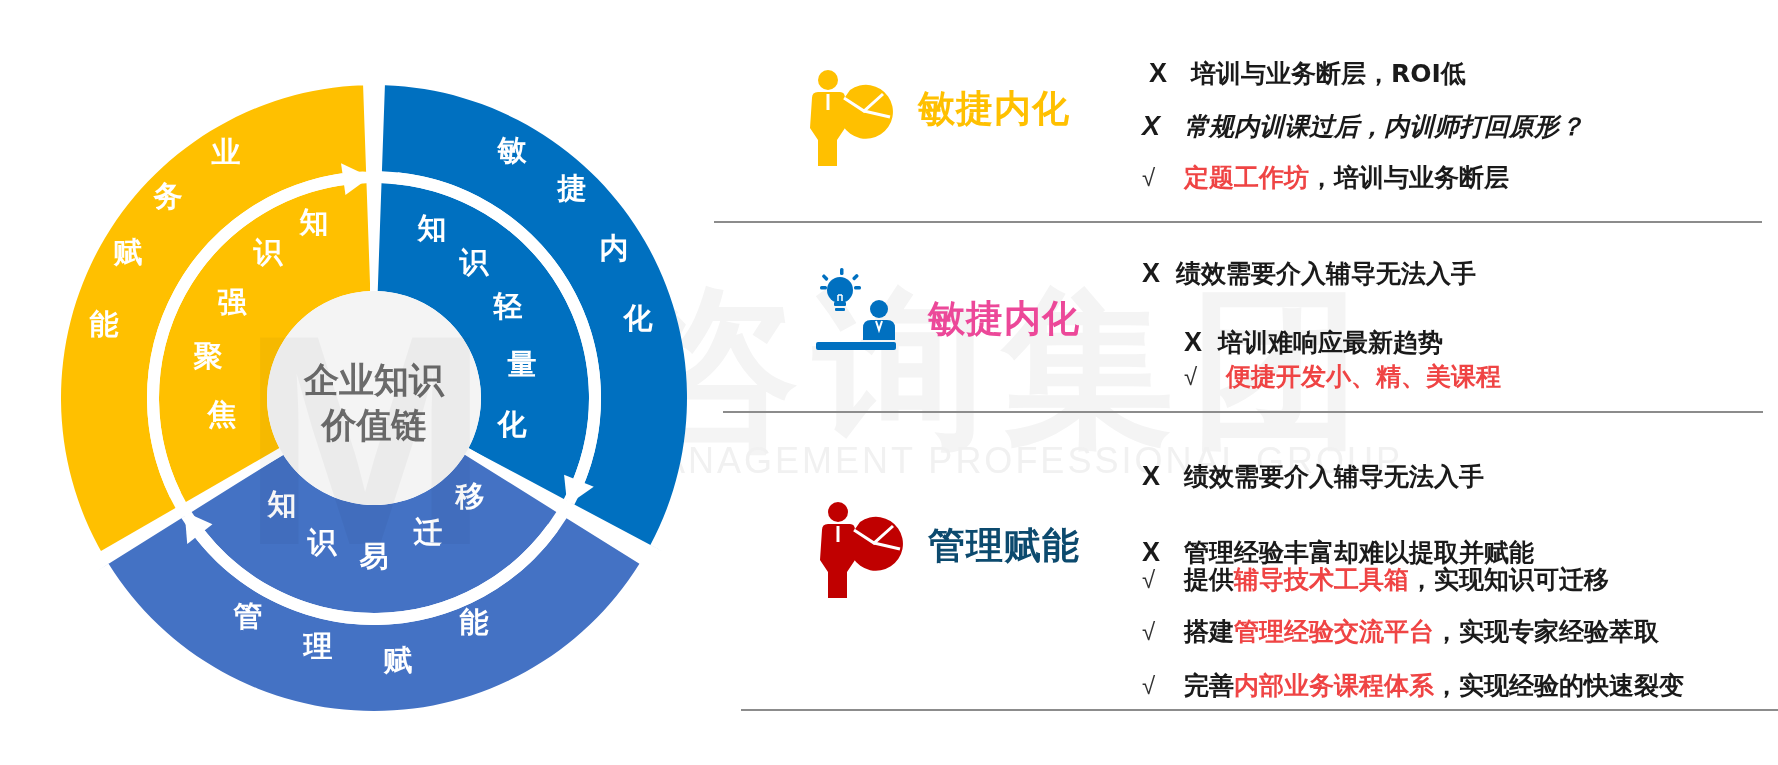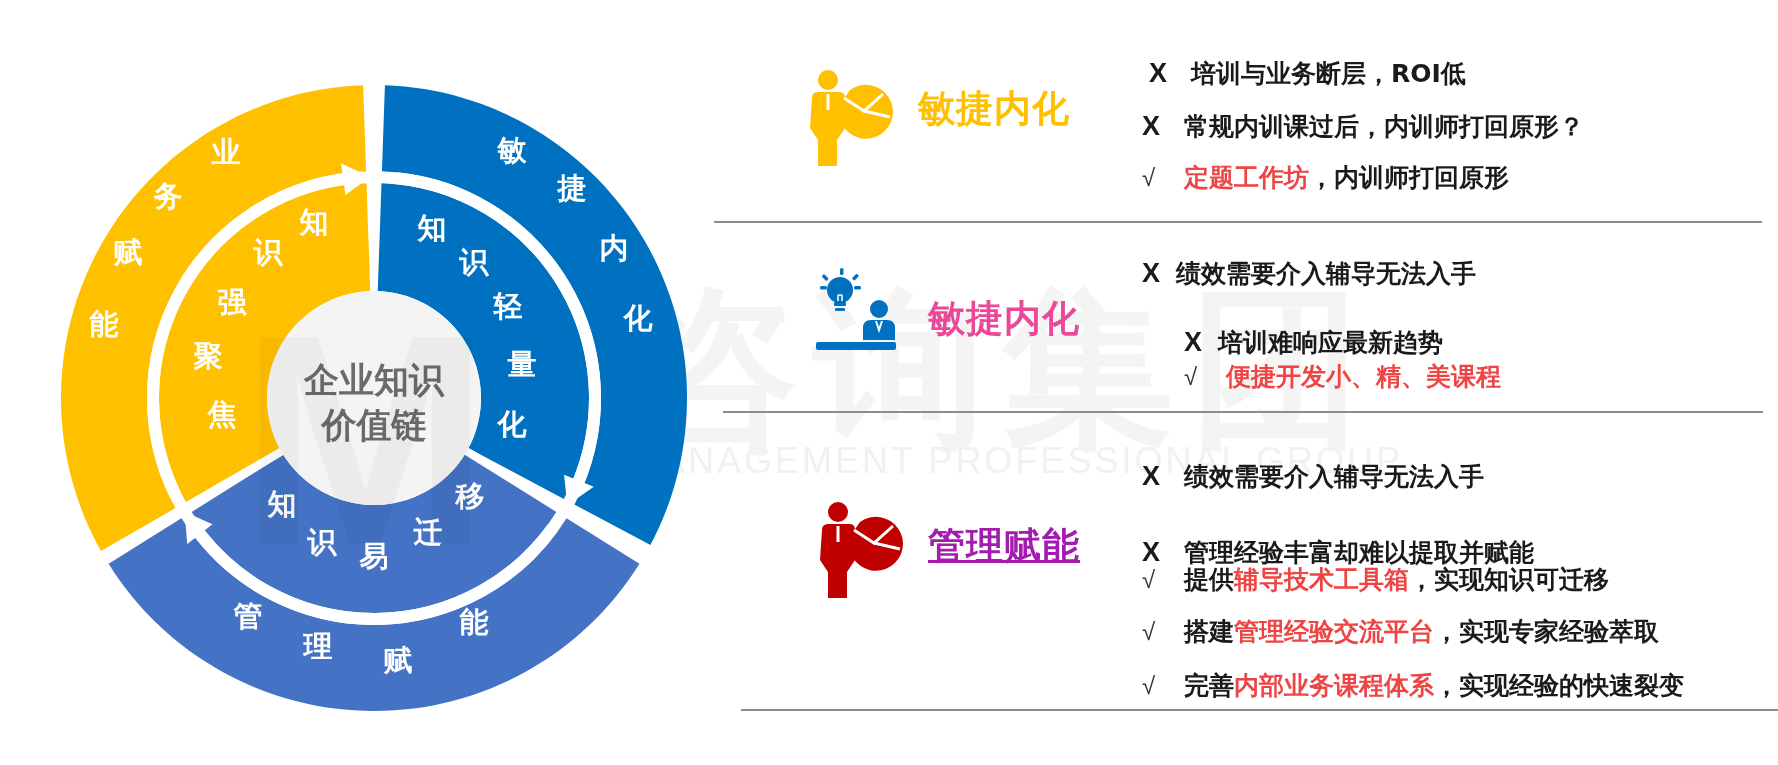--- a/index.html
+++ b/index.html
@@ -115,25 +115,25 @@
     <g stroke="#fff" stroke-width="3" fill="none">
       <path d="M34 28 L54 41 L73 24"></path>
       <path d="M54 41 L80 47"></path>
       <path d="M18 24 L18 40"></path>
     </g>
   </svg>
   <div class="sec-title" style="left:918px; top:84px; color:#FFC000;">敏捷内化</div>
   <div class="item" style="top:53px;margin-left:7px;">
     <span class="mark x">X</span><span>培训与业务断层，ROI低</span>
   </div>
-  <div class="item" style="top:106px;">
+  <div class="item" style="top:106px;font-style:italic;">
     <span class="mark x">X</span><span>常规内训课过后，内训师打回原形？</span>
   </div>
   <div class="item" style="top:158px;">
-    <span class="mark check">√</span><span class="hl">定题工作坊</span><span>，内训师打回原形</span>
+    <span class="mark check">√</span><span class="hl">定题工作坊</span><span>，培训与业务断层</span>
   </div>
 </div>
 <div class="divider" style="left:714px; top:221px; width:1048px;"></div>
 
 <div class="section" style="top:0;">
   <svg class="sec-icon" style="left:816px; top:268px;" width="82" height="82" viewBox="0 0 82 82">
     <g fill="#0070C0">
       <circle cx="24" cy="22" r="13"></circle>
       <rect x="18" y="34" width="12" height="4" rx="1"></rect>
       <rect x="19" y="40" width="10" height="3" rx="1"></rect>
@@ -168,21 +168,21 @@
       <circle cx="18" cy="10" r="10"></circle>
       <path d="M2 28 Q2 22 8 22 L30 22 Q35 22 35 28 L35 58 L27 70 L27 96 L8 96 L8 70 L0 58 Z"></path>
       <path d="M40 20 A27 27 0 1 1 33 56 L33 30 Z"></path>
     </g>
     <g stroke="#fff" stroke-width="3" fill="none">
       <path d="M34 28 L54 41 L73 24"></path>
       <path d="M54 41 L80 47"></path>
       <path d="M18 24 L18 40"></path>
     </g>
   </svg>
-  <div class="sec-title" style="left:928px; top:521px; color:#a21caf;text-decoration:underline;">管理赋能</div>
+  <div class="sec-title" style="left:928px; top:521px; color:#0c4a6e;">管理赋能</div>
   <div class="item" style="top:456px;">
     <span class="mark x">X</span><span>绩效需要介入辅导无法入手</span>
   </div>
   <div class="item" style="top:532px;">
     <span class="mark x">X</span><span>管理经验丰富却难以提取并赋能</span>
   </div>
   <div class="item" style="top:560px;">
     <span class="mark check">√</span><span>提供</span><span class="hl">辅导技术工具箱</span><span>，实现知识可迁移</span>
   </div>
   <div class="item" style="top:612px;">

